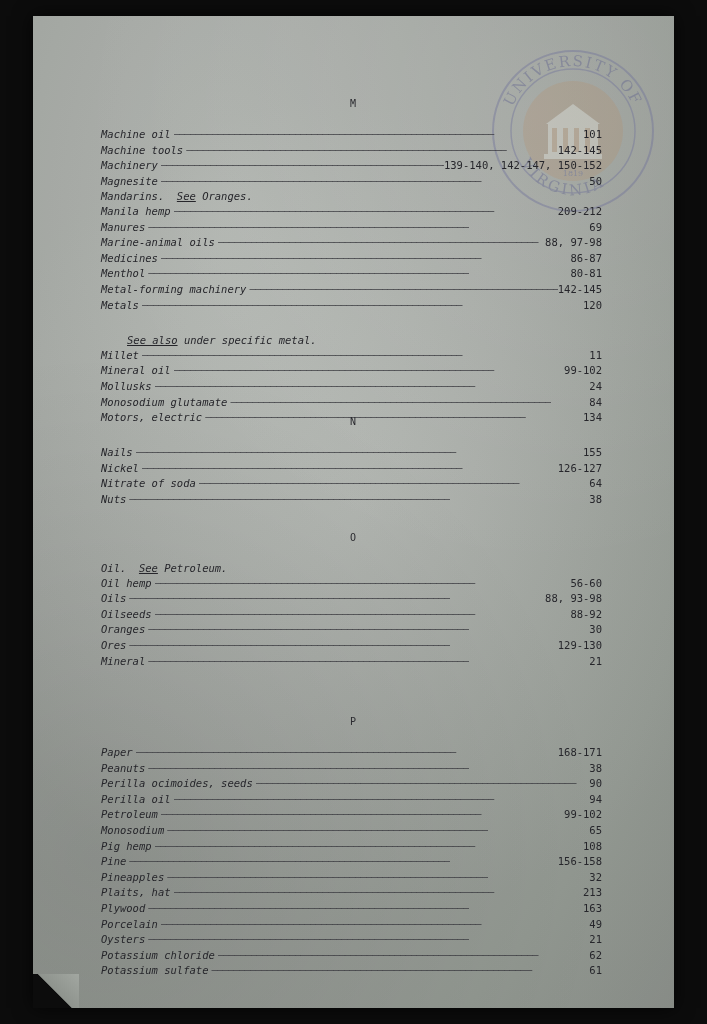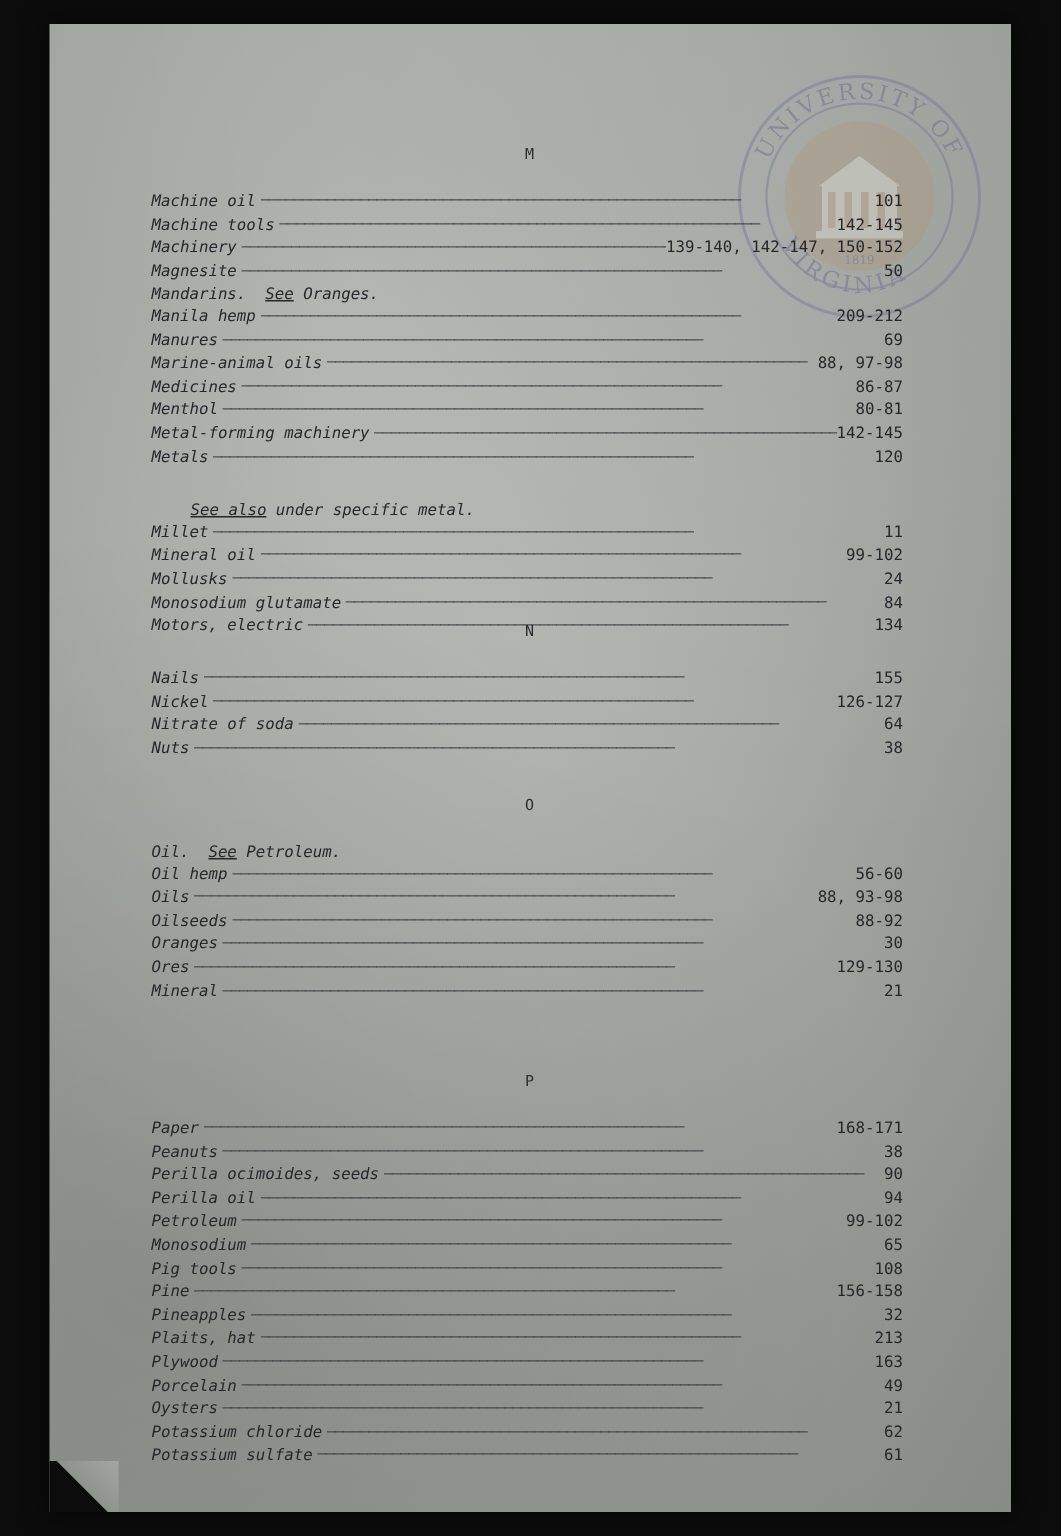--- a/index.html
+++ b/index.html
@@ -217,21 +217,21 @@
       <div id="grp-P">
         <div class="letter-head">P</div>
         <div class="head-gap"></div>
         <ul class="entries">
           <li class="entry"><span class="name">Paper</span><span class="leader">——————————————————————————————————————————————————————————</span><span class="pages">168-171</span></li>
           <li class="entry"><span class="name">Peanuts</span><span class="leader">——————————————————————————————————————————————————————————</span><span class="pages">38</span></li>
           <li class="entry"><span class="name">Perilla ocimoides, seeds</span><span class="leader">——————————————————————————————————————————————————————————</span><span class="pages">90</span></li>
           <li class="entry"><span class="name">Perilla oil</span><span class="leader">——————————————————————————————————————————————————————————</span><span class="pages">94</span></li>
           <li class="entry"><span class="name">Petroleum</span><span class="leader">——————————————————————————————————————————————————————————</span><span class="pages">99-102</span></li>
           <li class="entry"><span class="name">Monosodium</span><span class="leader">——————————————————————————————————————————————————————————</span><span class="pages">65</span></li>
-          <li class="entry"><span class="name">Pig tools</span><span class="leader">——————————————————————————————————————————————————————————</span><span class="pages">108</span></li>
+          <li class="entry"><span class="name">Pig hemp</span><span class="leader">——————————————————————————————————————————————————————————</span><span class="pages">108</span></li>
           <li class="entry"><span class="name">Pine</span><span class="leader">——————————————————————————————————————————————————————————</span><span class="pages">156-158</span></li>
           <li class="entry"><span class="name">Pineapples</span><span class="leader">——————————————————————————————————————————————————————————</span><span class="pages">32</span></li>
           <li class="entry"><span class="name">Plaits, hat</span><span class="leader">——————————————————————————————————————————————————————————</span><span class="pages">213</span></li>
           <li class="entry"><span class="name">Plywood</span><span class="leader">——————————————————————————————————————————————————————————</span><span class="pages">163</span></li>
           <li class="entry"><span class="name">Porcelain</span><span class="leader">——————————————————————————————————————————————————————————</span><span class="pages">49</span></li>
           <li class="entry"><span class="name">Oysters</span><span class="leader">——————————————————————————————————————————————————————————</span><span class="pages">21</span></li>
           <li class="entry"><span class="name">Potassium chloride</span><span class="leader">——————————————————————————————————————————————————————————</span><span class="pages">62</span></li>
           <li class="entry"><span class="name">Potassium sulfate</span><span class="leader">——————————————————————————————————————————————————————————</span><span class="pages">61</span></li>
         </ul>
       </div>

